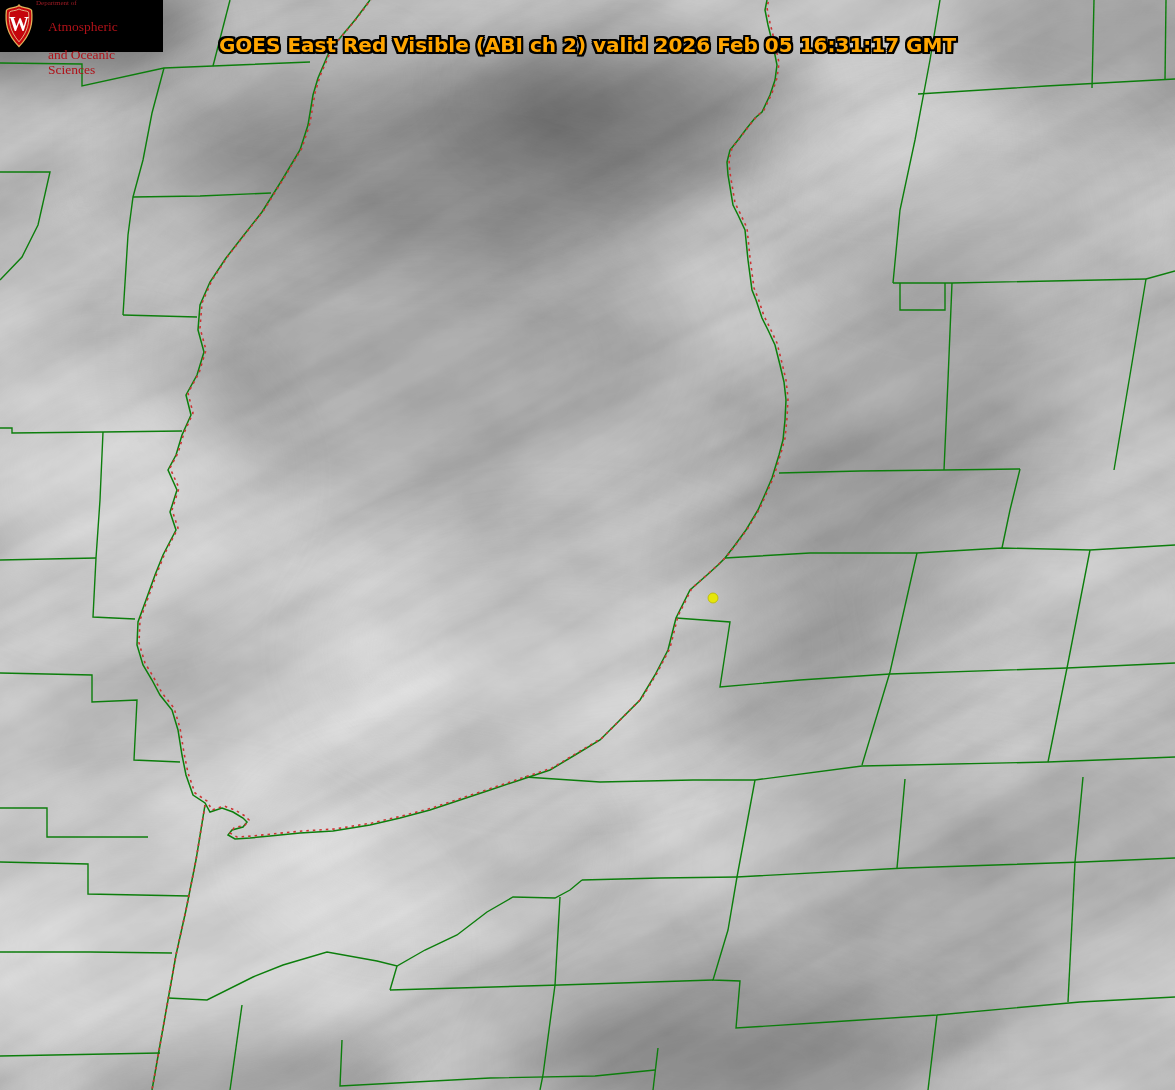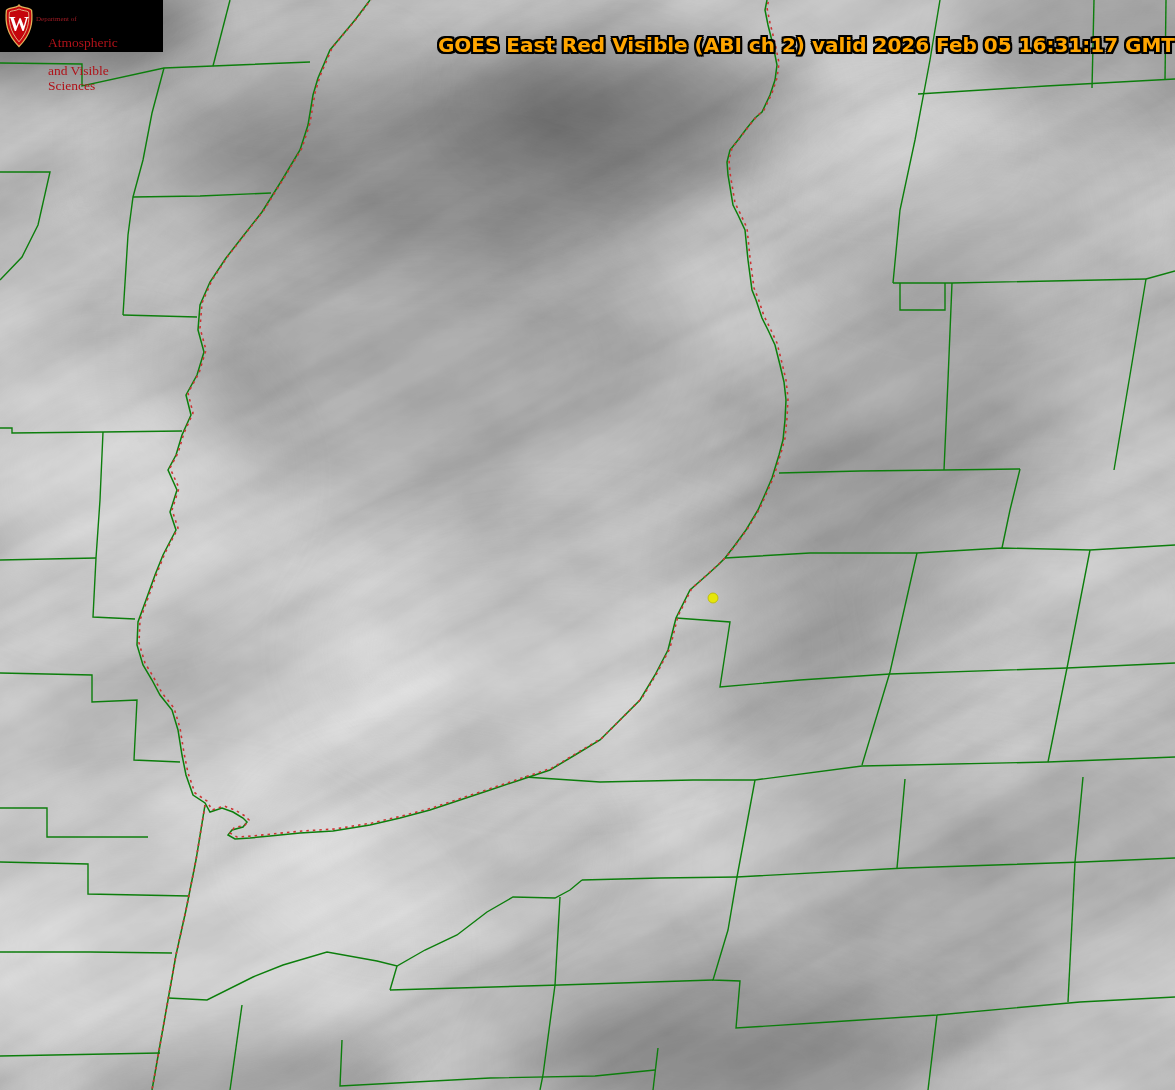--- a/index.html
+++ b/index.html
@@ -7,40 +7,40 @@
     position:relative;
     width:1175px;height:1090px;
     overflow:hidden;
     background:#8a8a8a;
     font-family:"Liberation Sans", sans-serif;
   }
   .map-stage{position:absolute;left:0;top:0;width:1175px;height:1090px;}
   .title-banner{
     position:absolute;
     left:0;right:0;top:33px;
-    text-align:right;
+    text-align:center;
     font-family:"DejaVu Sans","Liberation Sans",sans-serif;
     font-weight:bold;
     font-size:20px;
     letter-spacing:0px;
     color:#ffa500;
     text-shadow:
       -2px -2px 0 #000, 2px -2px 0 #000, -2px 2px 0 #000, 2px 2px 0 #000,
       -2px 0 0 #000, 2px 0 0 #000, 0 -2px 0 #000, 0 2px 0 #000,
       1px 1px 2px #000;
     pointer-events:none;
   }
   .logo-box{
     position:absolute;left:0;top:0;
     width:163px;height:52px;
     background:#000;
     display:flex;align-items:flex-start;
   }
   .crest{margin:3px 2px 0 4px;flex:0 0 auto;}
-  .logo-text{padding-top:16px;line-height:1;}
+  .logo-text{padding-top:0;line-height:1;}
   .logo-dept{
     font-family:"Liberation Serif",serif;
     font-size:7px;color:#9e1b24;margin:0 0 2px 0;
   }
   .logo-name{
     font-family:"Liberation Serif",serif;
     font-size:13.5px;color:#b01219;margin:12px;line-height:1.15;
   }
 </style>
 </head>
@@ -158,19 +158,19 @@
 
   <div class="logo-box">
     <svg class="crest" width="30" height="46" viewBox="0 0 30 46">
       <path d="M15 3 C 14 1.6 16 1.6 15 3 Z M15 2.5 C 19 5.5 26 4.5 27.6 7.5 C 28.8 19 27.5 31 15 43.5 C 2.5 31 1.2 19 2.4 7.5 C 4 4.5 11 5.5 15 2.5 Z" fill="#c5050c" stroke="#e0b25a" stroke-width="1.3"></path>
       <path d="M15 6 C 18 8 23 7.4 24.6 9.2 C 25.4 18.5 24.3 28 15 38.8 C 5.7 28 4.6 18.5 5.4 9.2 C 7 7.4 12 8 15 6 Z" fill="none" stroke="#e8d7a0" stroke-width="0.8"></path>
       <text x="15" y="28" font-size="20" font-weight="bold" fill="#ffffff" text-anchor="middle" font-family="Liberation Serif, serif">W</text>
     </svg>
     <div class="logo-text">
       <p class="logo-dept">Department of</p>
       <p class="logo-name">Atmospheric</p>
-      <p class="logo-name">and Visible Sciences</p>
+      <p class="logo-name">and Oceanic Sciences</p>
     </div>
   </div>
 
   <div class="title-banner">GOES East Red Visible (ABI ch 2) valid 2026 Feb 05 16:31:17 GMT</div>
 
 </div>
 
 </body></html>

